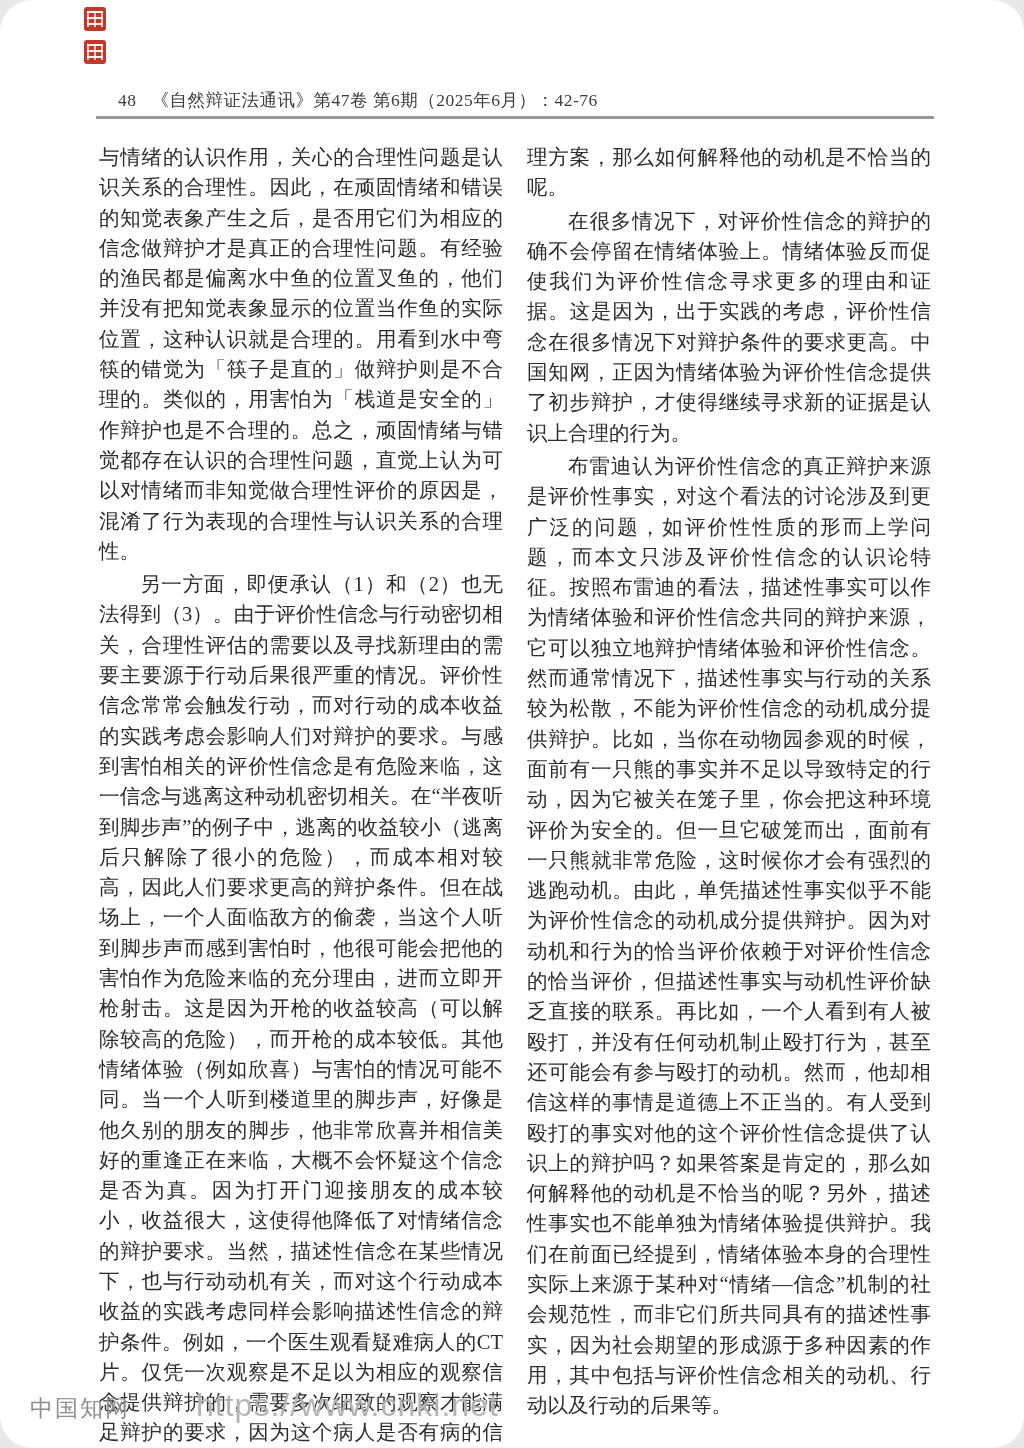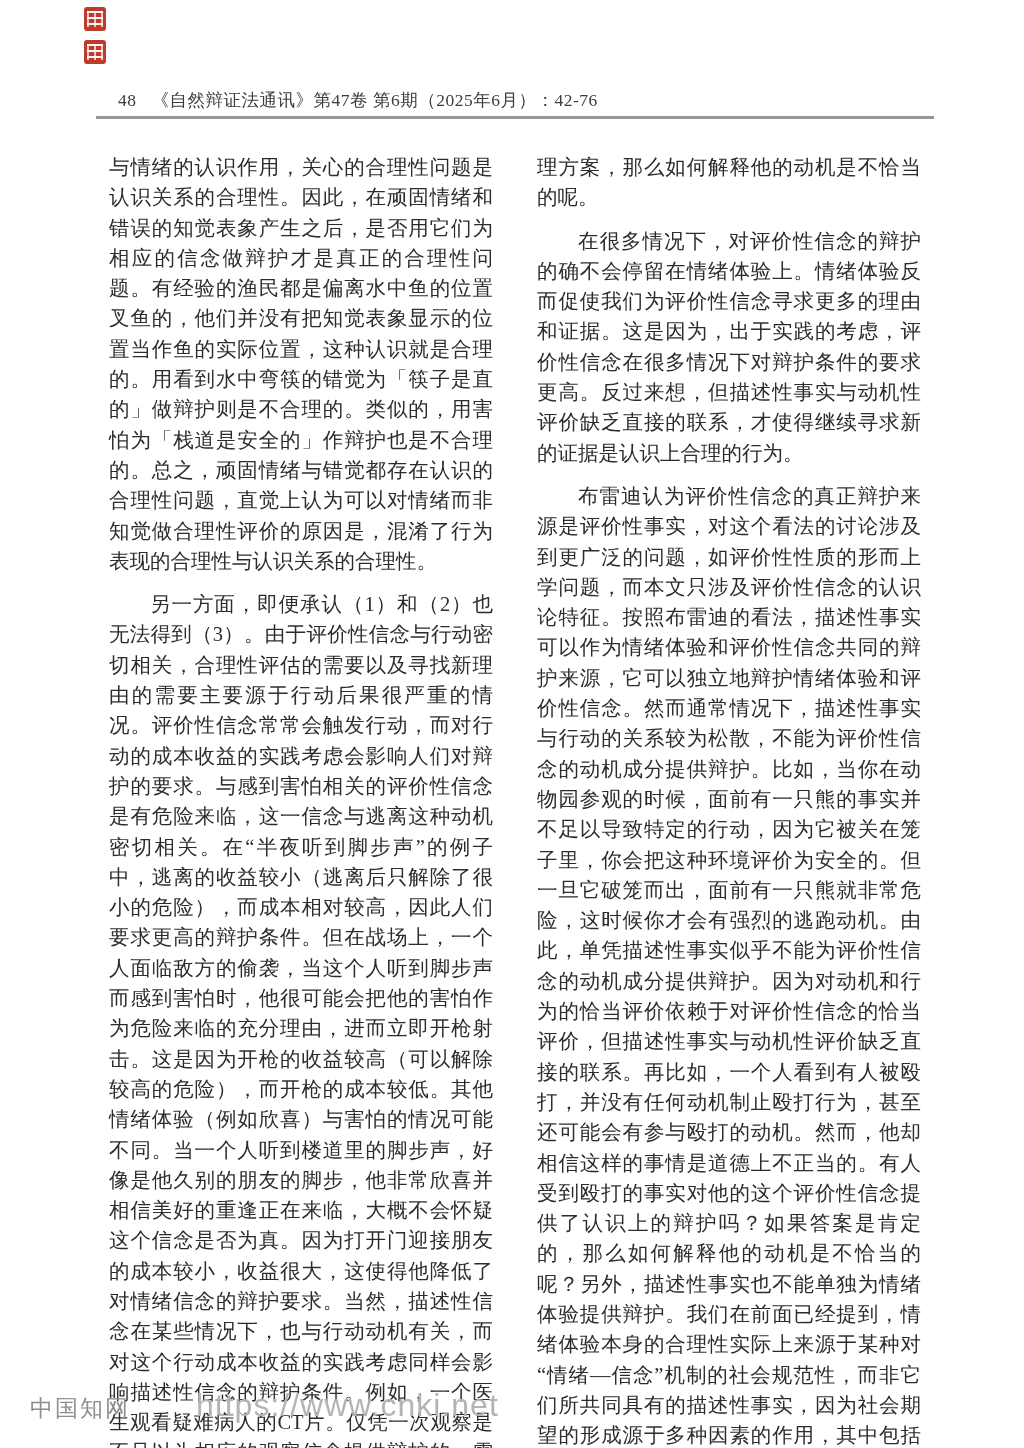--- a/index.html
+++ b/index.html
@@ -8,20 +8,21 @@
     font-family: "Liberation Serif", "DejaVu Serif", serif;
   }
   .page {
     position: relative;
     width: 1024px;
     height: 1448px;
     margin: 0 auto;
     background: #ffffff;
     overflow: hidden;
     color: #2a2a2a;
+    border-radius: 32px;
   }
 
   
   .stamps {
     position: absolute;
     left: 84px;
     top: 7px;
     display: flex;
     flex-direction: column;
     gap: 9px;
@@ -74,21 +75,21 @@
     gap: 18px;
   }
   .col {
     width: 410px;
     font-size: 20.5px;
     line-height: 30.3px;
     text-align: justify;
     text-justify: inter-ideograph;
     color: #2c2c2c;
   }
-  .para { margin: 13px; }
+  .para { margin: 3px; }
   .para.indent { text-indent: 2em; }
 
   .section-heading {
     margin: 26px 0 0 0;
     text-align: right;
     font-size: 22px;
     font-weight: bold;
     font-family: "Liberation Sans", "DejaVu Sans", sans-serif;
     color: #222222;
     letter-spacing: 1px;
@@ -135,21 +136,21 @@
 
   <div class="rule"></div>
 
   <div class="columns">
     <div class="col">
       <p class="para">与情绪的认识作用，关心的合理性问题是认识关系的合理性。因此，在顽固情绪和错误的知觉表象产生之后，是否用它们为相应的信念做辩护才是真正的合理性问题。有经验的渔民都是偏离水中鱼的位置叉鱼的，他们并没有把知觉表象显示的位置当作鱼的实际位置，这种认识就是合理的。用看到水中弯筷的错觉为「筷子是直的」做辩护则是不合理的。类似的，用害怕为「栈道是安全的」作辩护也是不合理的。总之，顽固情绪与错觉都存在认识的合理性问题，直觉上认为可以对情绪而非知觉做合理性评价的原因是，混淆了行为表现的合理性与认识关系的合理性。</p>
       <p class="para indent">另一方面，即便承认（1）和（2）也无法得到（3）。由于评价性信念与行动密切相关，合理性评估的需要以及寻找新理由的需要主要源于行动后果很严重的情况。评价性信念常常会触发行动，而对行动的成本收益的实践考虑会影响人们对辩护的要求。与感到害怕相关的评价性信念是有危险来临，这一信念与逃离这种动机密切相关。在“半夜听到脚步声”的例子中，逃离的收益较小（逃离后只解除了很小的危险），而成本相对较高，因此人们要求更高的辩护条件。但在战场上，一个人面临敌方的偷袭，当这个人听到脚步声而感到害怕时，他很可能会把他的害怕作为危险来临的充分理由，进而立即开枪射击。这是因为开枪的收益较高（可以解除较高的危险），而开枪的成本较低。其他情绪体验（例如欣喜）与害怕的情况可能不同。当一个人听到楼道里的脚步声，好像是他久别的朋友的脚步，他非常欣喜并相信美好的重逢正在来临，大概不会怀疑这个信念是否为真。因为打开门迎接朋友的成本较小，收益很大，这使得他降低了对情绪信念的辩护要求。当然，描述性信念在某些情况下，也与行动动机有关，而对这个行动成本收益的实践考虑同样会影响描述性信念的辩护条件。例如，一个医生观看疑难病人的CT片。仅凭一次观察是不足以为相应的观察信念提供辩护的，需要多次细致的观察才能满足辩护的要求，因为这个病人是否有病的信念会影响到接下来的处</p>
     </div>
     <div class="col">
       <p class="para">理方案，那么如何解释他的动机是不恰当的呢。</p>
-      <p class="para indent">在很多情况下，对评价性信念的辩护的确不会停留在情绪体验上。情绪体验反而促使我们为评价性信念寻求更多的理由和证据。这是因为，出于实践的考虑，评价性信念在很多情况下对辩护条件的要求更高。反过来想，但描述性事实与动机性评价缺乏直接的联系，才使得继续寻求新的证据是认识上合理的行为。</p>
+      <p class="para indent">在很多情况下，对评价性信念的辩护的确不会停留在情绪体验上。情绪体验反而促使我们为评价性信念寻求更多的理由和证据。这是因为，出于实践的考虑，评价性信念在很多情况下对辩护条件的要求更高。中国知网，正因为情绪体验为评价性信念提供了初步辩护，才使得继续寻求新的证据是认识上合理的行为。</p>
       <p class="para indent">布雷迪认为评价性信念的真正辩护来源是评价性事实，对这个看法的讨论涉及到更广泛的问题，如评价性性质的形而上学问题，而本文只涉及评价性信念的认识论特征。按照布雷迪的看法，描述性事实可以作为情绪体验和评价性信念共同的辩护来源，它可以独立地辩护情绪体验和评价性信念。然而通常情况下，描述性事实与行动的关系较为松散，不能为评价性信念的动机成分提供辩护。比如，当你在动物园参观的时候，面前有一只熊的事实并不足以导致特定的行动，因为它被关在笼子里，你会把这种环境评价为安全的。但一旦它破笼而出，面前有一只熊就非常危险，这时候你才会有强烈的逃跑动机。由此，单凭描述性事实似乎不能为评价性信念的动机成分提供辩护。因为对动机和行为的恰当评价依赖于对评价性信念的恰当评价，但描述性事实与动机性评价缺乏直接的联系。再比如，一个人看到有人被殴打，并没有任何动机制止殴打行为，甚至还可能会有参与殴打的动机。然而，他却相信这样的事情是道德上不正当的。有人受到殴打的事实对他的这个评价性信念提供了认识上的辩护吗？如果答案是肯定的，那么如何解释他的动机是不恰当的呢？另外，描述性事实也不能单独为情绪体验提供辩护。我们在前面已经提到，情绪体验本身的合理性实际上来源于某种对“情绪—信念”机制的社会规范性，而非它们所共同具有的描述性事实，因为社会期望的形成源于多种因素的作用，其中包括与评价性信念相关的动机、行动以及行动的后果等。</p>
       <h2 class="section-heading">结　　论</h2>
     </div>
   </div>
 
   <div class="watermark">
     <span class="wm-name">中国知网</span>
     <span class="wm-url">https://www.cnki.net</span>
   </div>
 

